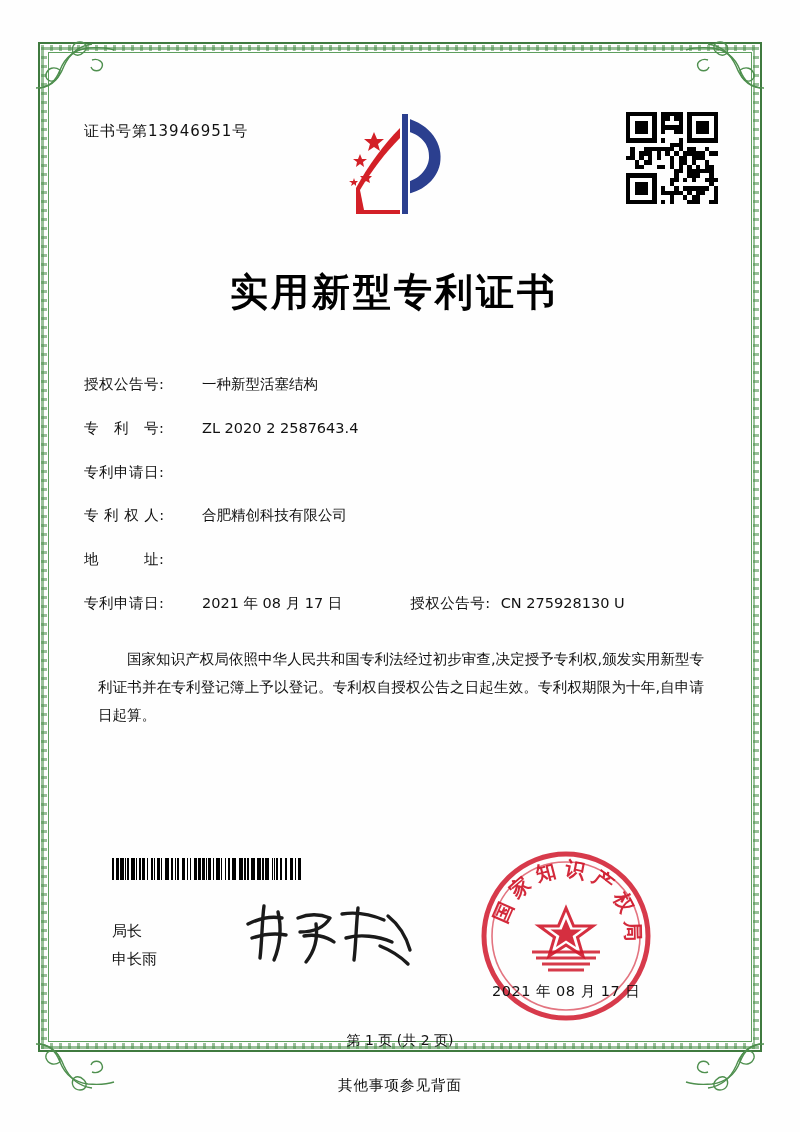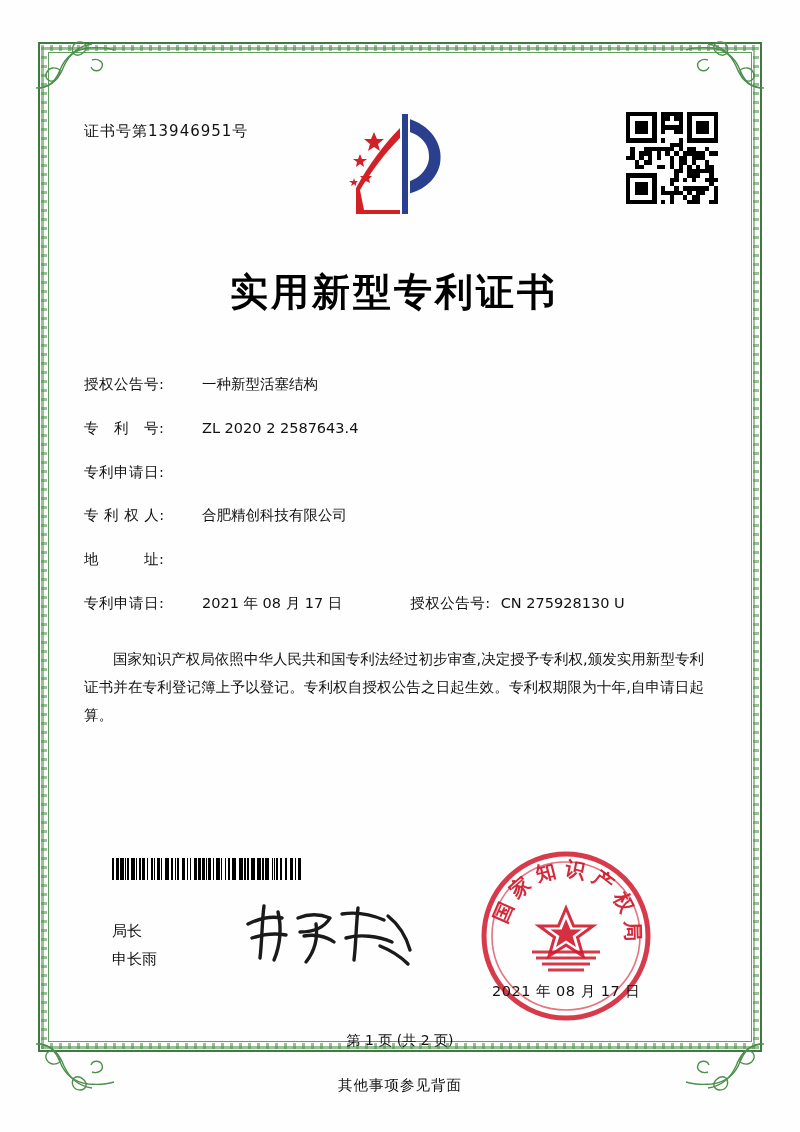--- a/index.html
+++ b/index.html
@@ -143,21 +143,21 @@
 
   .paras {
     margin-top: 30px;
     font-family: "DejaVu Sans", sans-serif;
     font-size: 14.5px;
     line-height: 1.95;
     color: #111;
     text-align: justify;
   }
   .paras p {
-    margin: 0 0 2px 0;
+    margin: 0 0 2px 14px;
     text-indent: 2em;
   }
 
   
   .barcode {
     position: absolute;
     left: 112px; top: 858px;
     width: 200px; height: 22px;
     display: flex;
     align-items: stretch;

